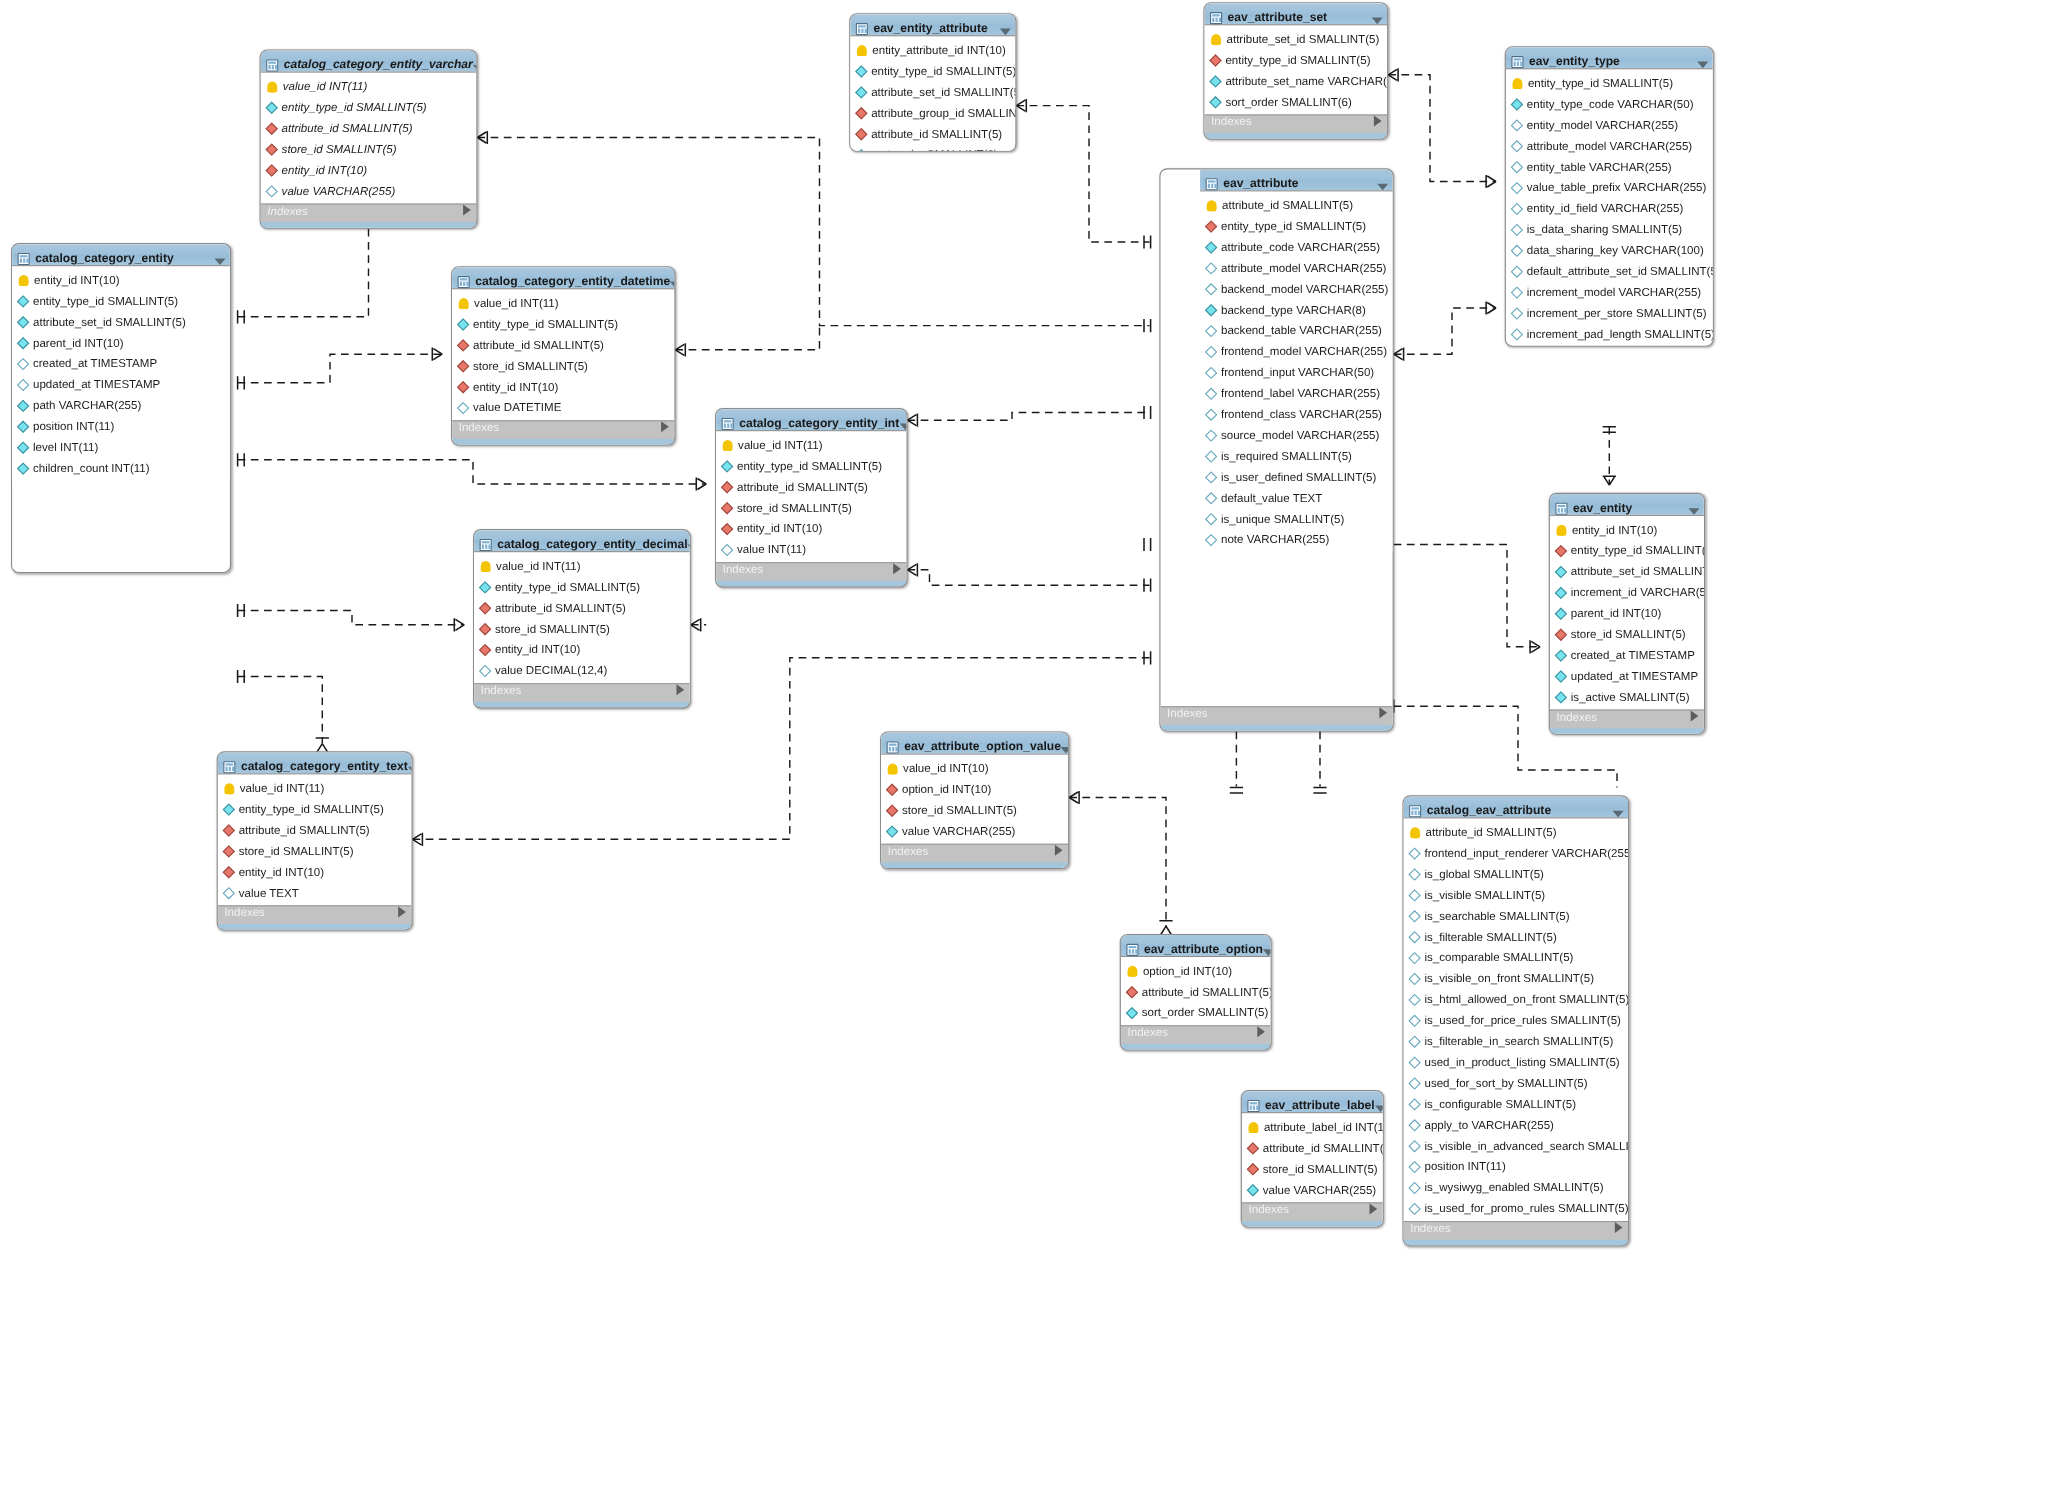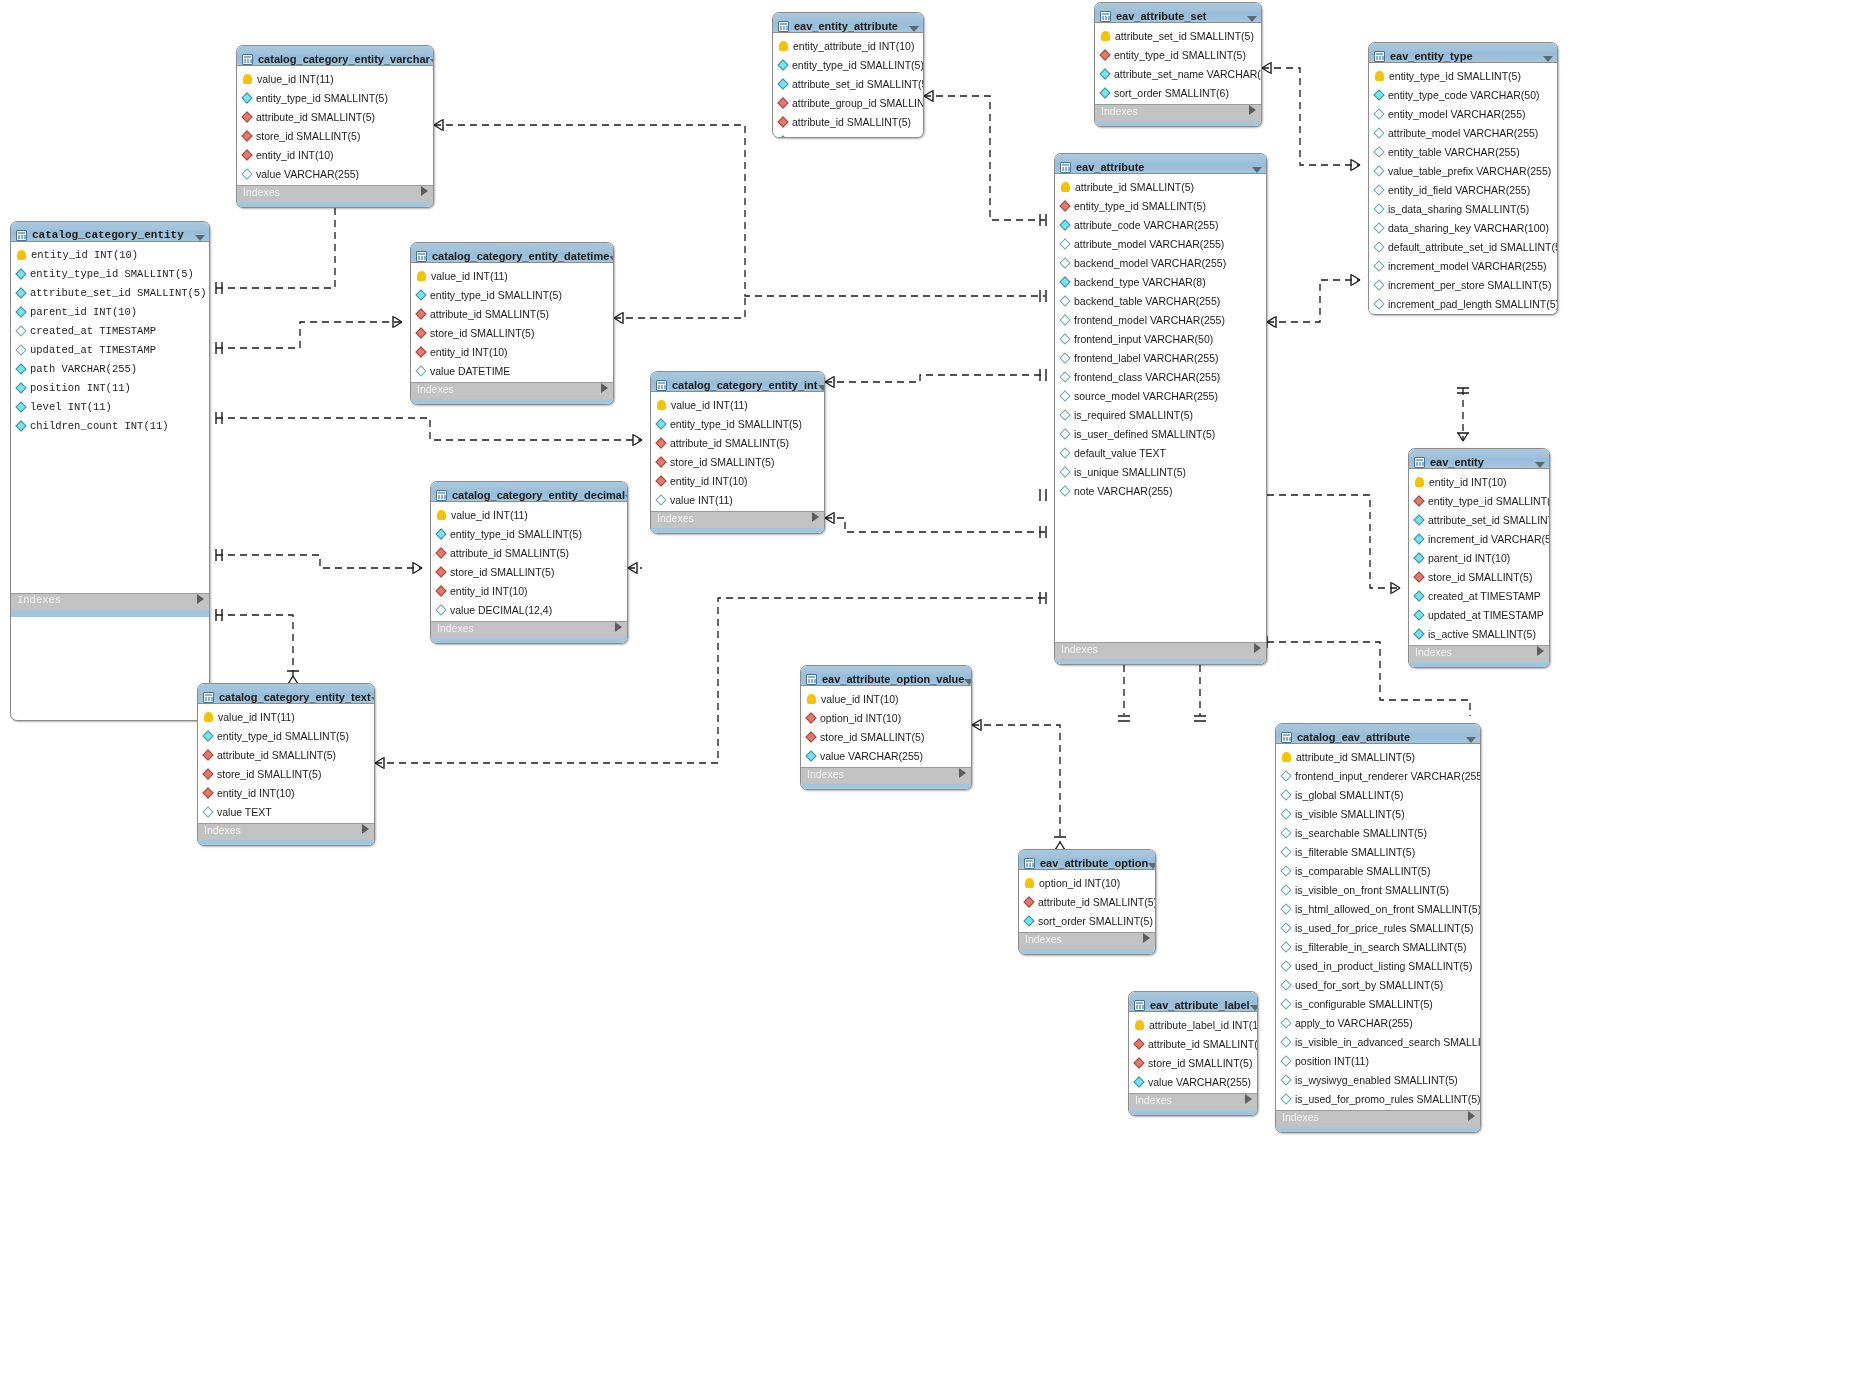--- a/index.html
+++ b/index.html
@@ -191,21 +191,21 @@
       <path d="M1194,716 l6,0 M1206,716 l-6,0 M1194,721 l12,0"></path>
       <path d="M1336,778 l12,0 M1336,783 l12,0"></path>
       <path d="M1414,778 l12,0 M1414,783 l12,0"></path>
       <path d="M1457,388 l12,0 M1457,393 l12,0"></path>
       <path d="M1267,642 l0,-6 M1267,642 l0,6 M1261,636 l0,12"></path>
     </g>
   </g>
 </svg>
 
 <div id="tables-layer">
-      <div class="tbl" style="left: 236px; top: 45px; width: 198px; height: 163px;">
+      <div class="tbl" style="left: 236px; top: 45px; width: 198px; height: 163px; font-style: italic;">
         <div class="tbl-head">
           <span class="tico"></span>
           <span class="tbl-title">catalog_category_entity_varchar</span>
           <span class="caret"></span>
         </div>
         <div class="cols">
           <div class="col">
             <span class="gem pk"></span>
             <span>value_id INT(11)</span>
           </div>
@@ -375,21 +375,21 @@
             <span class="gem d plain"></span>
             <span>entity_attribute_collection VARCHAR(255)</span>
           </div>
         </div>
         <div class="idxbar" style="top: 329px;">
           <span class="lbl">Indexes</span>
           <span class="arr"></span>
         </div>
         <div class="foot" style="top: 346px;"></div>
       </div>
-      <div class="tbl" style="left: 10px; top: 221px; width: 200px; height: 500px; font-family: Liberation Mono, monospace;">
+      <div class="tbl" style="left: 10px; top: 221px; width: 200px; height: 300px;">
         <div class="tbl-head">
           <span class="tico"></span>
           <span class="tbl-title">catalog_category_entity</span>
           <span class="caret"></span>
         </div>
         <div class="cols">
           <div class="col">
             <span class="gem pk"></span>
             <span>entity_id INT(10)</span>
           </div>
@@ -467,21 +467,21 @@
             <span class="gem d plain"></span>
             <span>value DATETIME</span>
           </div>
         </div>
         <div class="idxbar" style="top: 139px;">
           <span class="lbl">Indexes</span>
           <span class="arr"></span>
         </div>
         <div class="foot" style="top: 156px;"></div>
       </div>
-      <div class="tbl" style="left: 1054px; top: 153px; width: 213px; height: 512px;">
+      <div class="tbl" style="left: 1054px; top: 153px; width: 213px; height: 512px; padding-left: 36px;">
         <div class="tbl-head">
           <span class="tico"></span>
           <span class="tbl-title">eav_attribute</span>
           <span class="caret"></span>
         </div>
         <div class="cols">
           <div class="col">
             <span class="gem pk"></span>
             <span>attribute_id SMALLINT(5)</span>
           </div>

